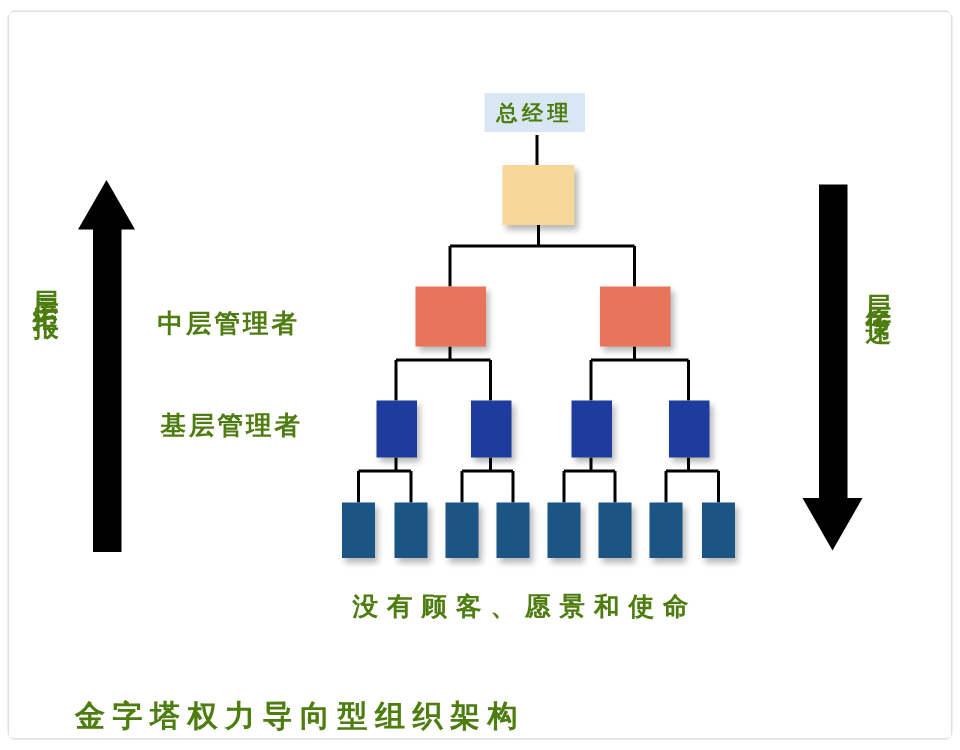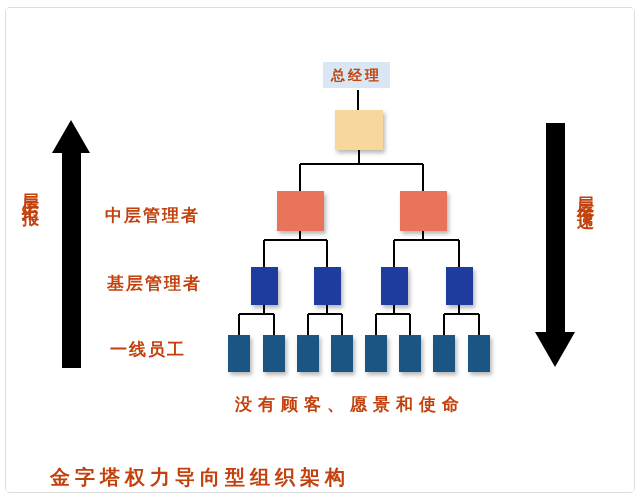--- a/index.html
+++ b/index.html
@@ -5,21 +5,21 @@
   html,body{margin:0;padding:0;}
   body{
     font-family:"Liberation Sans","DejaVu Sans",sans-serif;
     background:#ffffff;
   }
   #stage{
     position:relative;
     width:640px;height:500px;
     background:#ffffff;
     overflow:hidden;
-    color:#c2410c;
+    color:#4d7c0f;
     border-radius:26px;
   }
   .frame{
     position:absolute;left:5px;top:7px;right:5px;bottom:7px;
     border:1px solid #dedede;border-radius:4px;
     pointer-events:none;
   }
   .root-label{
     position:absolute;left:323px;top:62px;width:67px;height:26px;
     background:#d9e7f4;
@@ -93,21 +93,20 @@
       <div class="org-box" style="left: 365px; top: 335px; width: 22px; height: 37px; background: rgb(26, 85, 132);"></div>
       <div class="org-box" style="left: 399px; top: 335px; width: 22px; height: 37px; background: rgb(26, 85, 132);"></div>
       <div class="org-box" style="left: 433px; top: 335px; width: 22px; height: 37px; background: rgb(26, 85, 132);"></div>
       <div class="org-box" style="left: 468px; top: 335px; width: 22px; height: 37px; background: rgb(26, 85, 132);"></div>
     </div>
 
   <div class="root-label" style="background: rgb(217, 231, 244);">总经理</div>
 
   <div class="lvl-label" style="left:107px;top:274px">基层管理者</div>
   <div class="lvl-label" style="left:105px;top:206px">中层管理者</div>
-  <div class="lvl-label" style="left:110px;top:340px">一线员工</div>
 
   <div>
     <div class="arrow-head up" style="left:52px;top:120px"></div>
     <div class="arrow-shaft" style="left:62px;top:151px;width:19px;height:217px"></div>
   </div>
   <div class="v-label" style="left:19px;top:180px">层层汇报</div>
 
   <div>
     <div class="arrow-shaft" style="left:546px;top:123px;width:19px;height:210px"></div>
     <div class="arrow-head down" style="left:535px;top:332px"></div>

